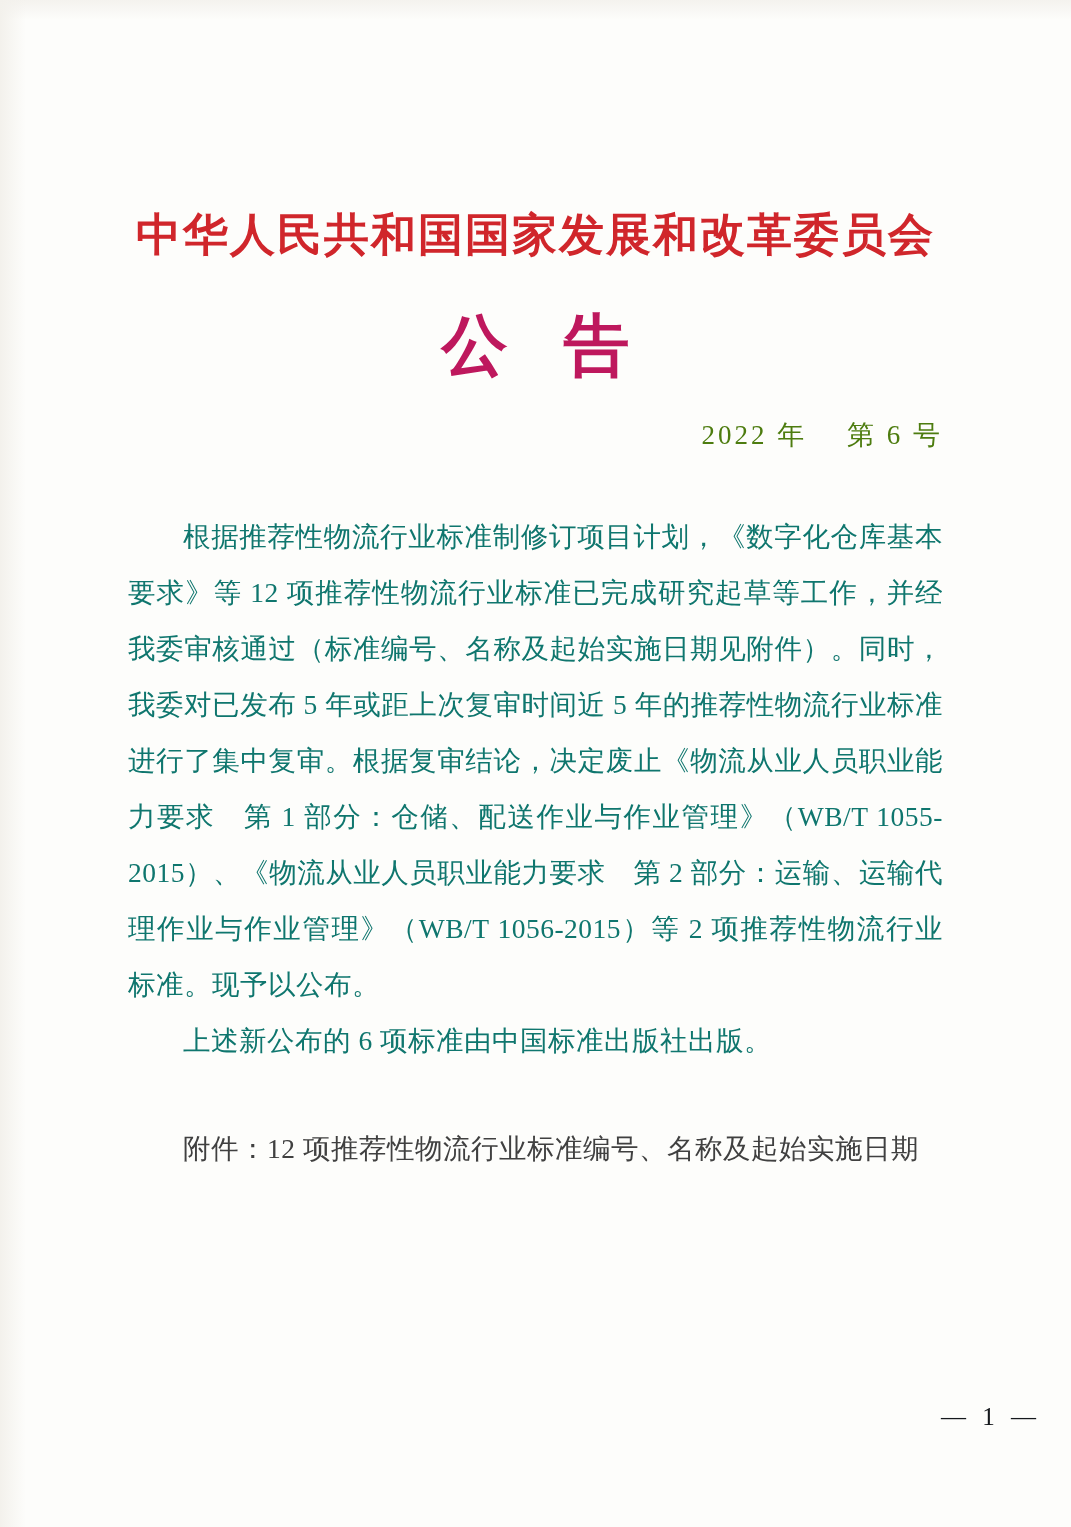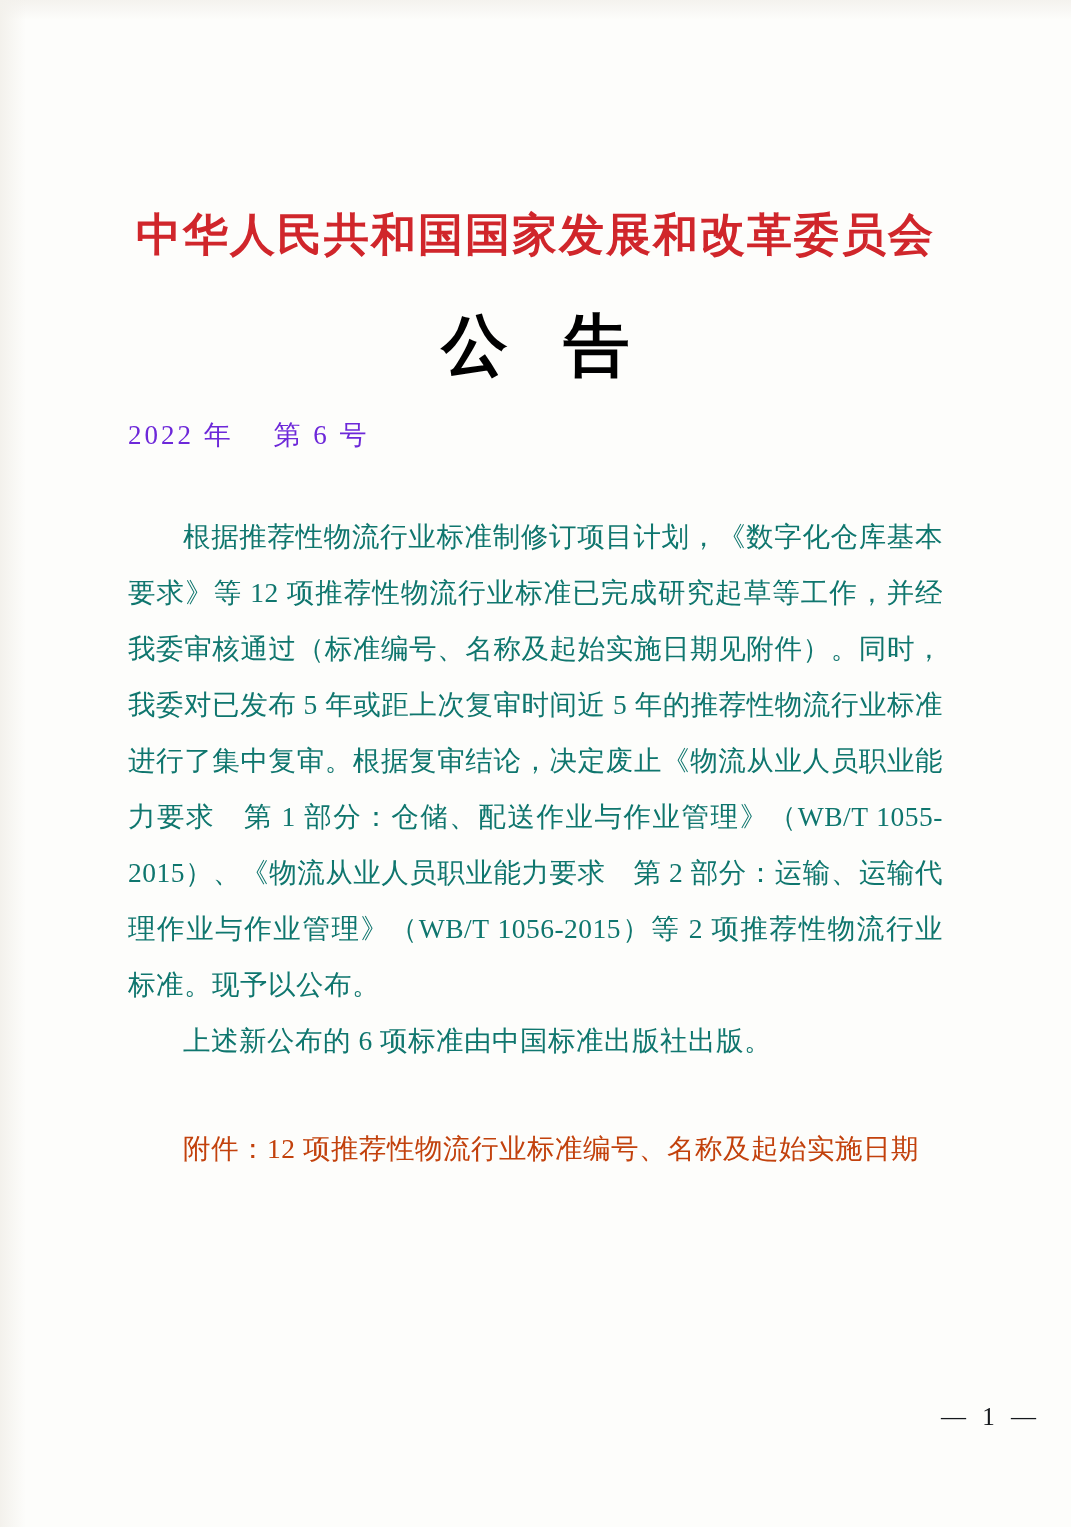--- a/index.html
+++ b/index.html
@@ -35,34 +35,34 @@
     font-family: "Liberation Serif", serif;
     font-weight: bold;
     font-size: 45px;
     letter-spacing: 2px;
     line-height: 1.2;
     white-space: nowrap;
   }
   .doc-type {
     margin-top: 48px;
     text-align: center;
-    color: #000000;
+    color: #be185d;
     font-family: "Liberation Serif", serif;
     font-weight: bold;
     font-size: 66px;
     letter-spacing: 56px;
     text-indent: 56px;
     line-height: 1.1;
   }
   .doc-number {
     margin-top: 34px;
-    text-align: left;
+    text-align: right;
     font-size: 27px;
     letter-spacing: 3px;
-    color: #6d28d9;
+    color: #4d7c0f;
   }
   .body-text {
     margin-top: 56px;
     font-size: 27.5px;
     line-height: 56px;
     text-align: justify;
     text-justify: inter-ideograph;
     color: #0f766e;
     letter-spacing: 0.5px;
   }
@@ -71,21 +71,21 @@
     margin: 0;
   }
   .para + .para {
     margin-top: 0px;
   }
   .attachment {
     margin-top: 52px;
     text-indent: 2em;
     font-size: 27.5px;
     line-height: 56px;
-    color: #c2410c;
+    color: #404040;
     letter-spacing: 0.5px;
   }
   .page-number {
     position: absolute;
     right: 30px;
     bottom: 96px;
     font-size: 25px;
     letter-spacing: 5px;
     color: #15181c;
   }

